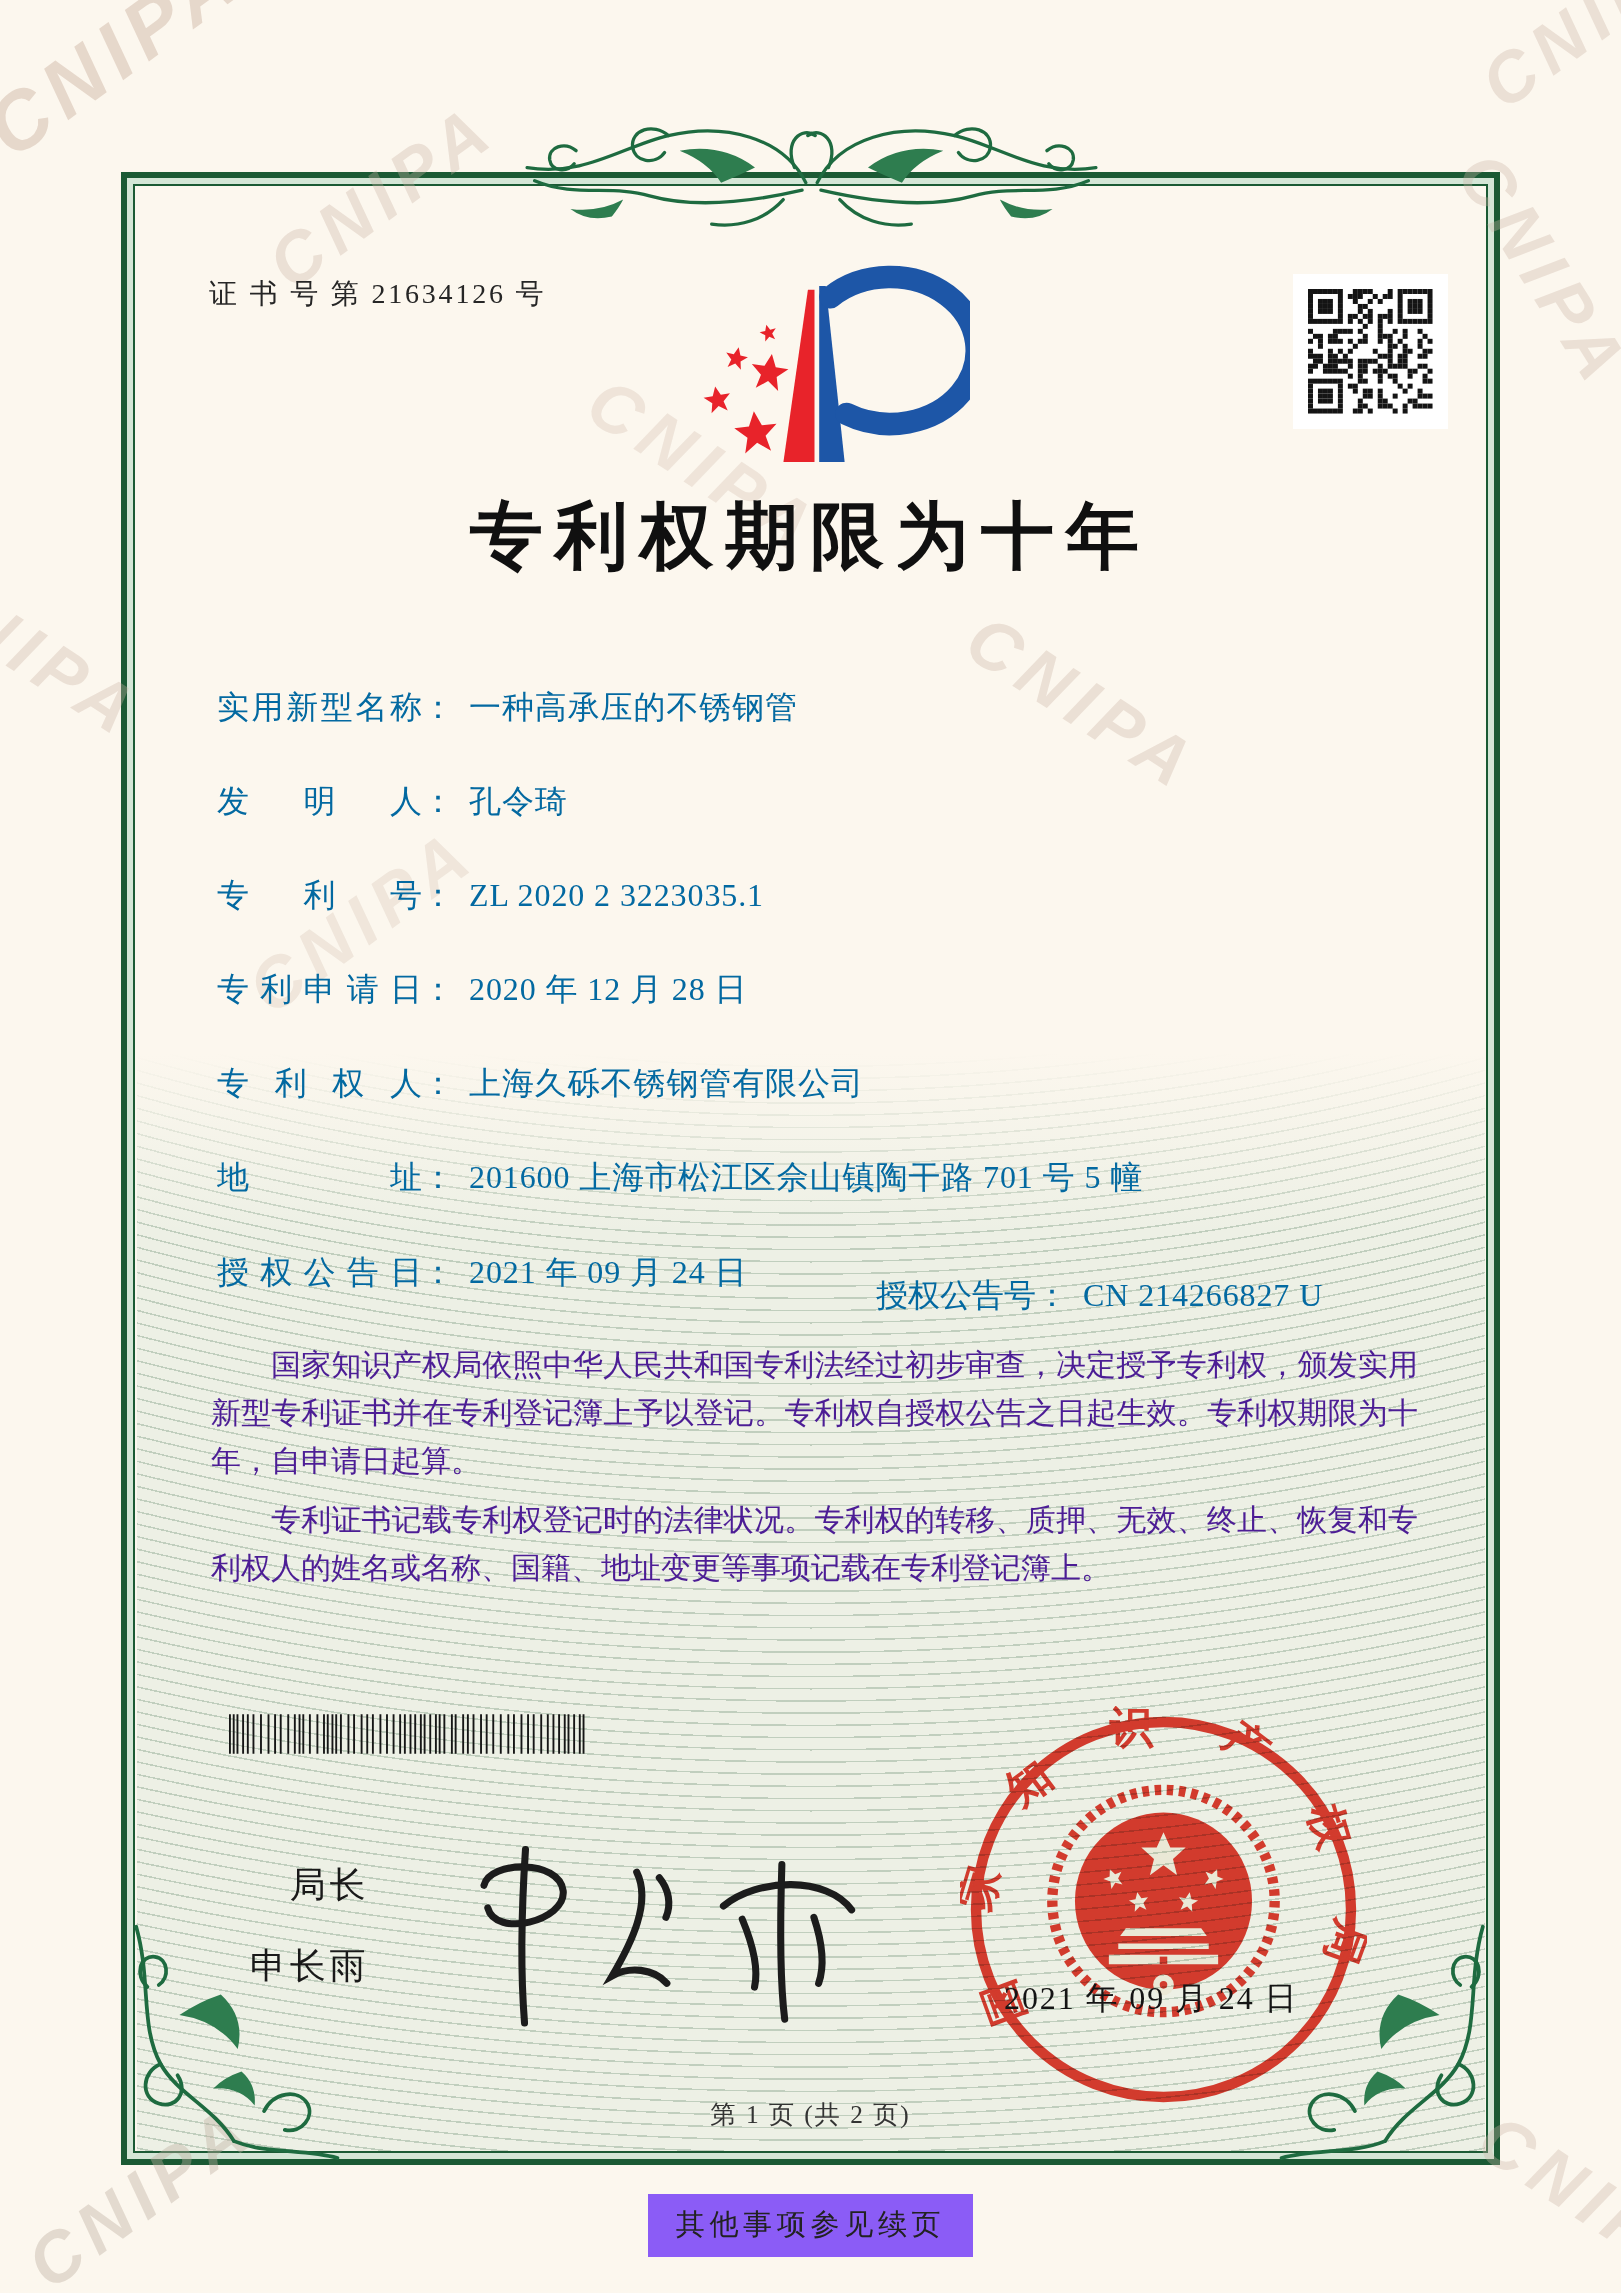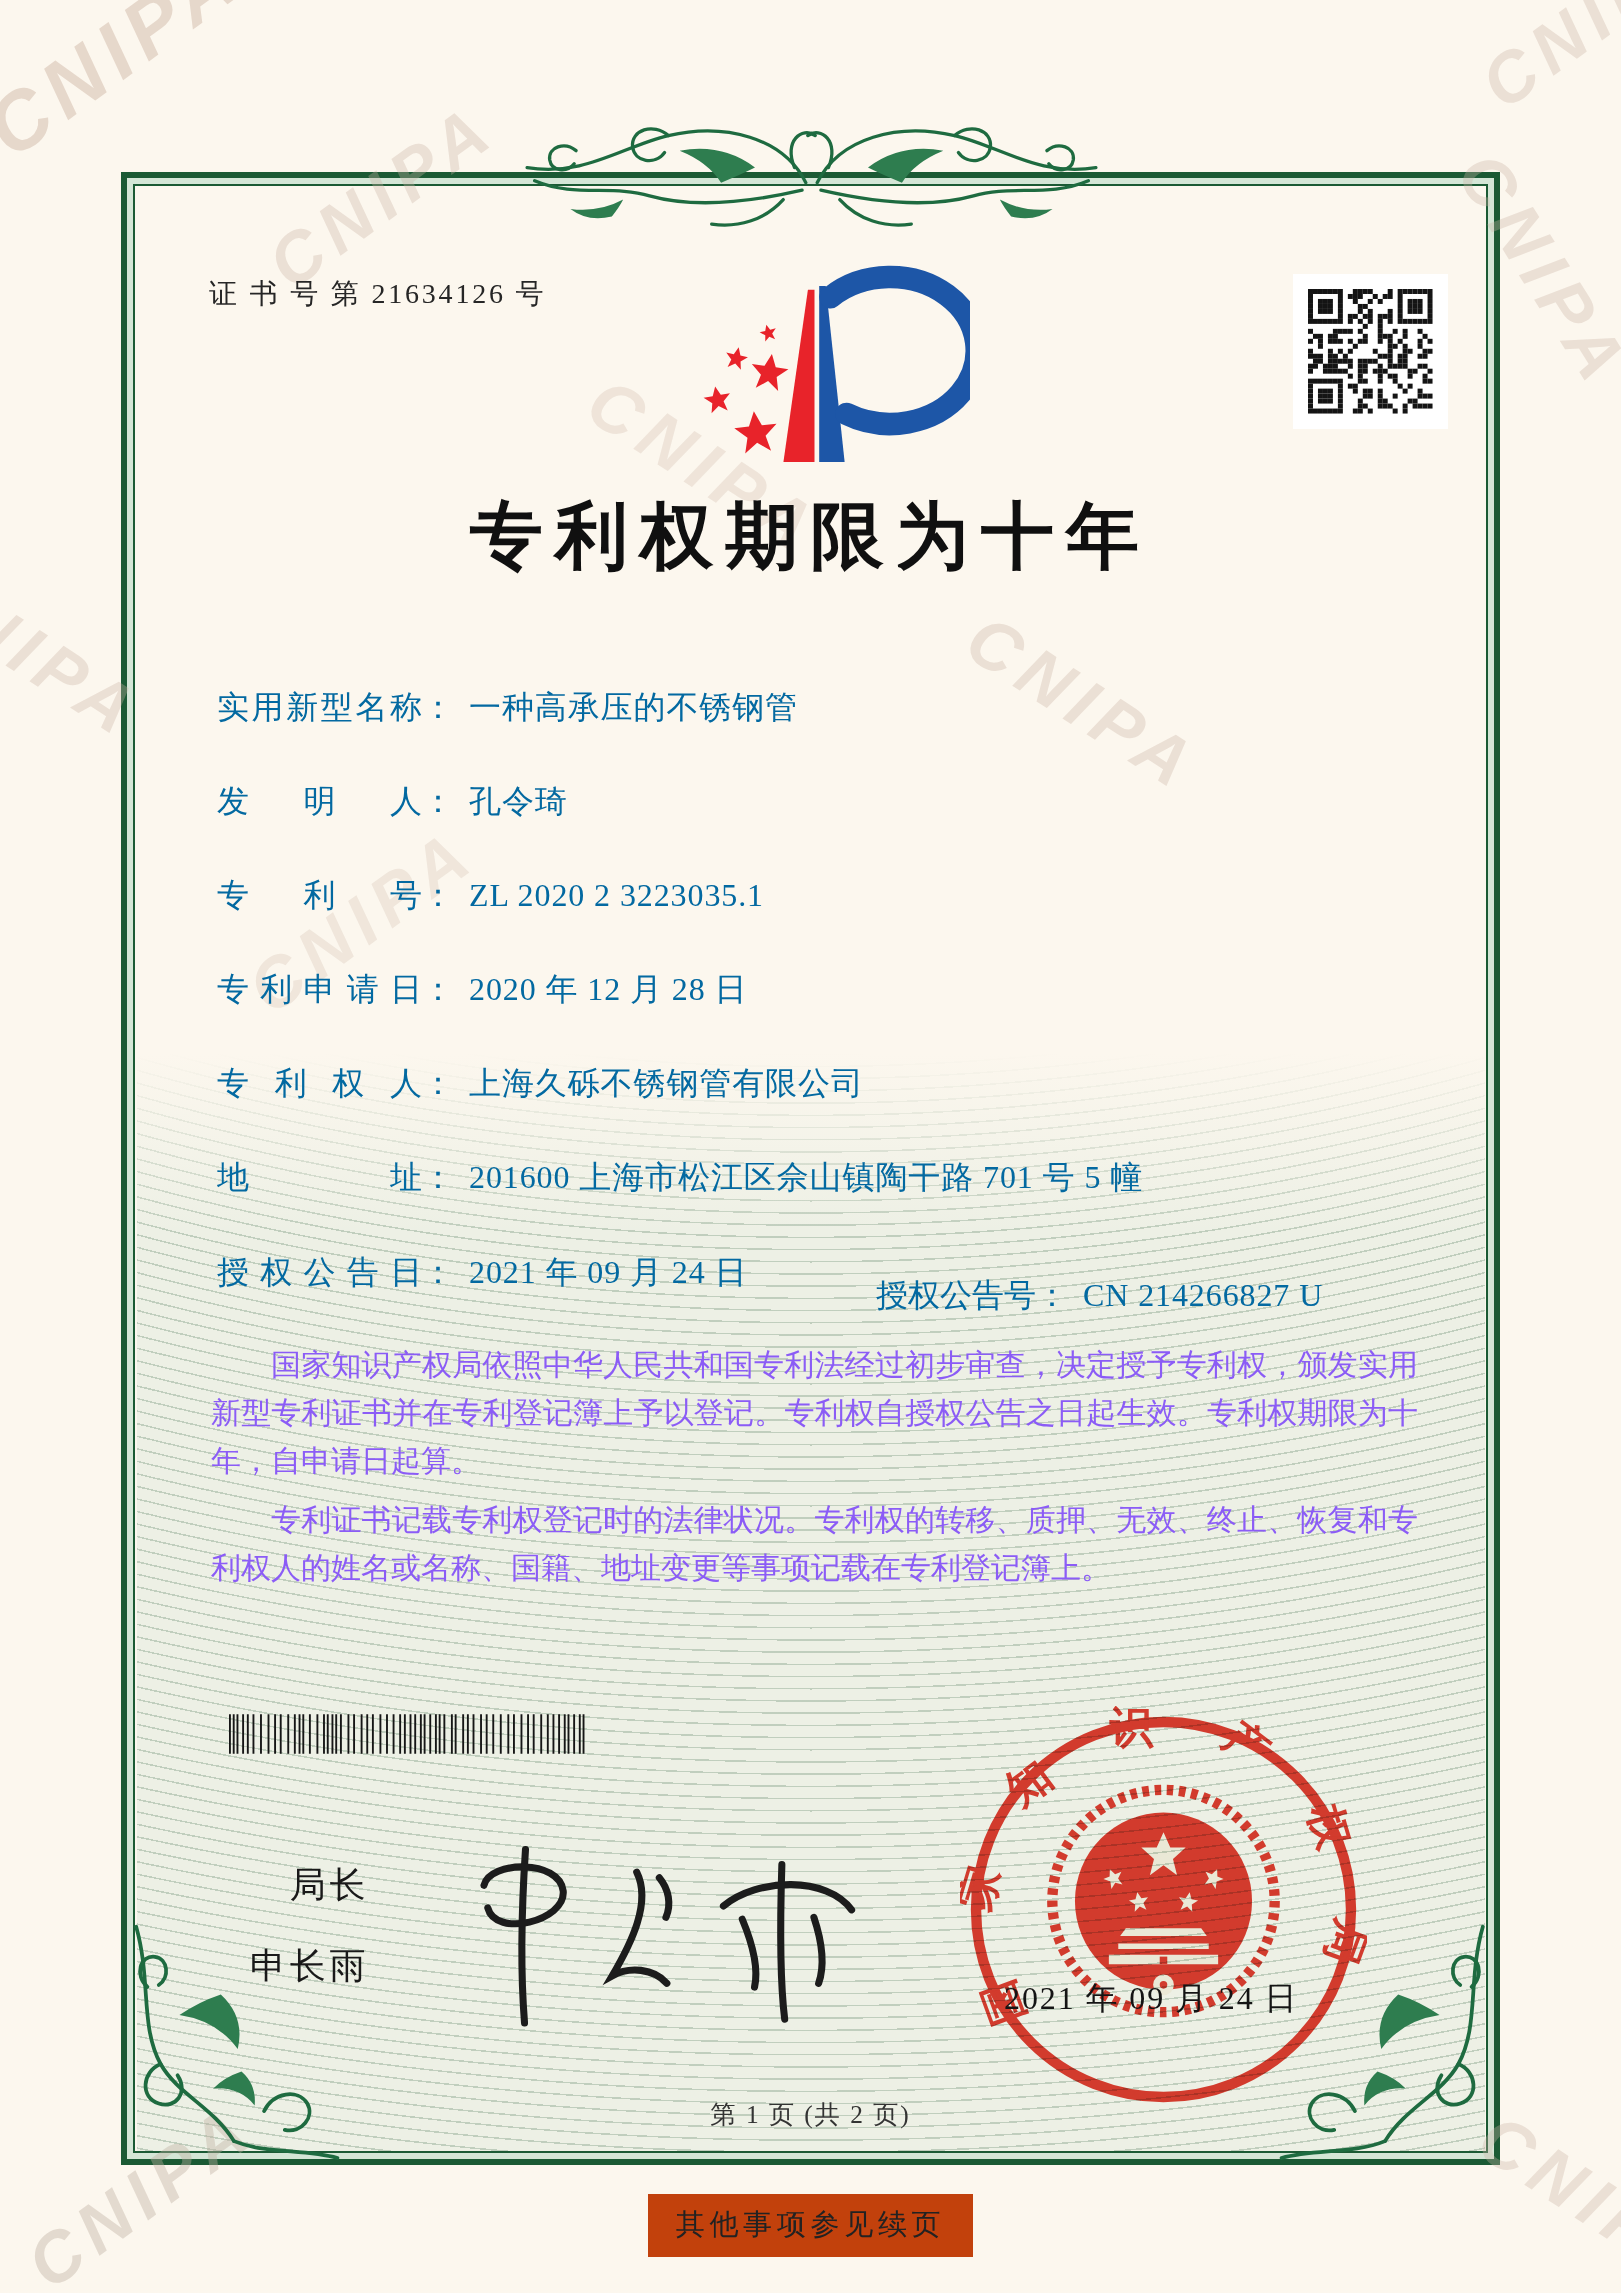--- a/index.html
+++ b/index.html
@@ -56,36 +56,36 @@
   .frow{position:absolute;left:217px;width:1215px;z-index:5;font-size:32px;color:#0369a1;
     line-height:45px;}
   .flabel{display:inline-block;width:205px;text-align:justify;text-align-last:justify;
     vertical-align:top;}
   .fcolon{display:inline-block;}
   .fvalue{margin-left:15px;letter-spacing:0.9px;}
   .grant2{position:absolute;left:659px;top:0;margin-top:23px;}
 
   
   .paras{position:absolute;left:211px;top:1341px;width:1207px;z-index:5;font-size:30px;
-    line-height:48px;text-align:justify;color:#8b5cf6;}
+    line-height:48px;text-align:justify;color:#4c1d95;}
   .paras p{margin:0 0 11.3px 0;text-indent:2em;}
 
   
   .barcode{position:absolute;left:229px;top:1714px;width:363px;height:40px;z-index:5;}
   .signer{position:absolute;left:250px;top:1861px;z-index:5;
     font-family:"Liberation Sans","DejaVu Sans",sans-serif;font-size:36px;color:#191919;text-align:right;}
   .signer div{margin-bottom:32px;letter-spacing:3.8px;}
   .sig{position:absolute;left:435px;top:1823px;z-index:6;}
   .seal{position:absolute;left:960px;top:1706px;z-index:6;mix-blend-mode:multiply;}
   .seal-date{position:absolute;left:1004px;top:1977px;z-index:7;font-size:32px;
     letter-spacing:1.9px;color:#141414;white-space:nowrap;}
   .page-foot{position:absolute;left:121px;top:2098px;width:1379px;z-index:5;
     text-align:center;font-size:25.4px;color:#333;letter-spacing:1.9px;}
   .note-row{position:absolute;left:0;top:2194px;width:1621px;z-index:5;text-align:center;}
-  .note-row span{display:inline-block;background:#c2410c;padding:11.3px 28px;font-size:29px;
+  .note-row span{display:inline-block;background:#8b5cf6;padding:11.3px 28px;font-size:29px;
     letter-spacing:4.7px;color:#222;}
 </style>
 </head>
 <body>
 
 <div id="page">
 
   <div class="frame">
     <div class="frame-inner"></div>
   </div>

